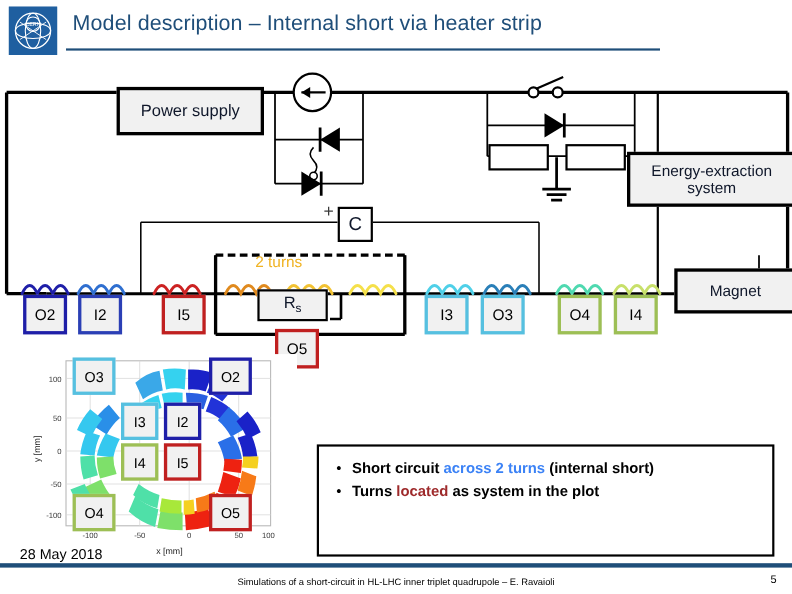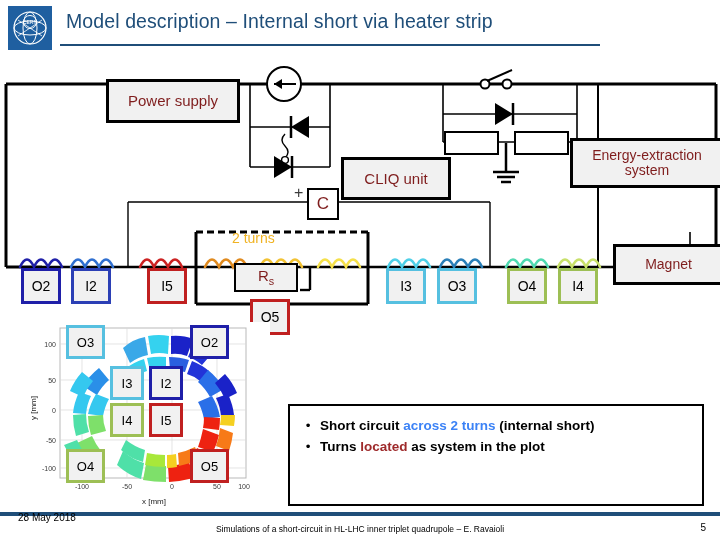--- a/index.html
+++ b/index.html
@@ -24,21 +24,21 @@
   .steam-logo{position:absolute;right:4px;top:2px;width:126px;height:46px;}
   .steam-logo svg{display:block;}
 
   
   .circuit{position:absolute;left:0;top:52px;width:720px;height:270px;}
   .circuit svg{display:block;}
 
   
   .cbox{position:absolute;background:#f1f1f1;border:3px solid #000;
     display:flex;align-items:center;justify-content:center;text-align:center;
-    color:#7f1d1d;line-height:1.05;font-family:"Liberation Sans", sans-serif;}
+    color:#0f172a;line-height:1.05;font-family:"Liberation Sans", sans-serif;}
   .cbox.ps{left:106px;top:79px;width:128px;height:38px;font-size:15px;}
   .cbox.cliq{left:341px;top:157px;width:104px;height:37px;font-size:15px;}
   .cbox.ees{left:570px;top:138px;width:148px;height:44px;font-size:14px;}
   .cbox.magnet{left:613px;top:244px;width:105px;height:35px;font-size:14px;}
   .cbox.cap{left:307px;top:188px;width:28px;height:28px;border-width:2px;
     font-size:17px;background:#fff;}
   .cbox.rs{left:234px;top:263px;width:60px;height:25px;border-width:2px;
     font-size:15px;background:#f1f1f1;}
   .plus{position:absolute;left:294px;top:184px;font-size:16px;color:#3b3b3b;}
 
@@ -82,21 +82,21 @@
   .bdot{width:24px;text-align:center;flex:none;}
   .btxt{flex:1;}
   .red{color:#9e2a2b;font-weight:bold;}
   .bold{font-weight:bold;}
   .noteline{position:absolute;left:6px;top:66px;width:400px;font-size:13.5px;
     color:#000;font-family:"Liberation Sans", sans-serif;}
 
   
   .footrule{position:absolute;left:0;top:512px;width:720px;height:4px;
     background:#1f4e79;}
-  .foot-date{position:absolute;left:18px;top:496px;font-size:10px;color:#000;margin-top:16px;}
+  .foot-date{position:absolute;left:18px;top:496px;font-size:13px;color:#000;}
   .foot-center{position:absolute;left:0;top:524px;width:720px;text-align:center;
     font-size:8.5px;color:#000;}
   .foot-page{position:absolute;right:14px;top:522px;font-size:10px;color:#000;}
   sub{font-size:.72em;}
 </style>
 </head>
 <body>
 
 <div class="slide">
 
@@ -198,21 +198,20 @@
 
         <path d="M252 215 L252 238" stroke-width="2.4"></path>
         <path d="M252 238 L262 238" stroke-width="2.4"></path>
         <path d="M310 215 L310 238" stroke-width="2.4"></path>
         <path d="M300 238 L310 238" stroke-width="2.4"></path>
       </g>
     </svg>
   </div>
 
   <div class="cbox ps">Power supply</div>
-  <div class="cbox cliq">CLIQ unit</div>
   <div class="cbox ees">Energy-extraction system</div>
   <div class="cbox magnet">Magnet</div>
   <div class="plus">+</div>
   <div class="cbox cap">C</div>
   <div class="cbox rs">
       <span>R<sub>s</sub></span>
     </div>
   <div class="turns-label" style="color: rgb(240, 179, 35);">2 turns</div>
 
   <div class="tag t-o2" style="border-color: rgb(31, 31, 168);">O2</div>

